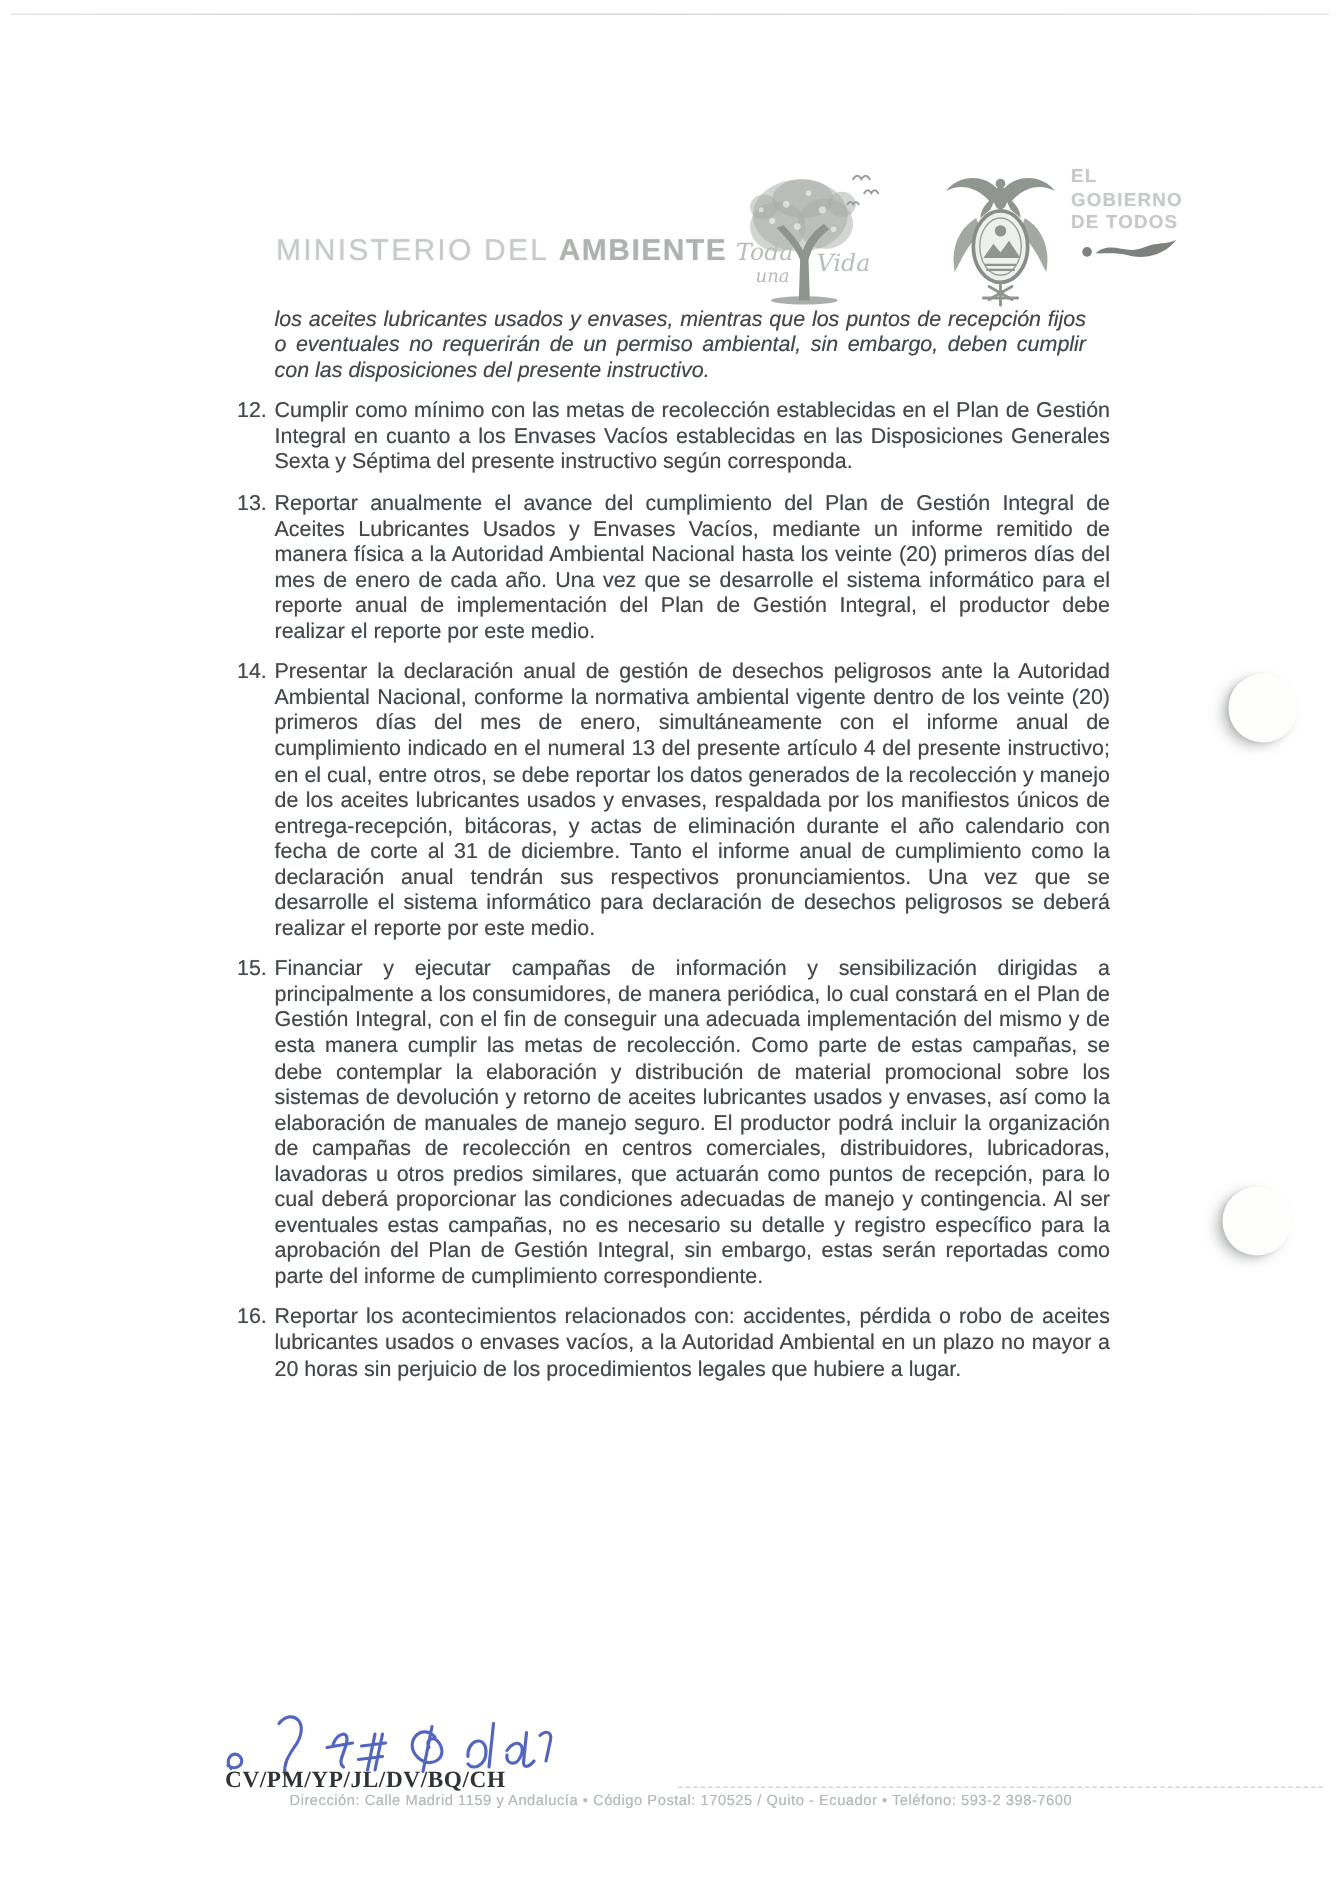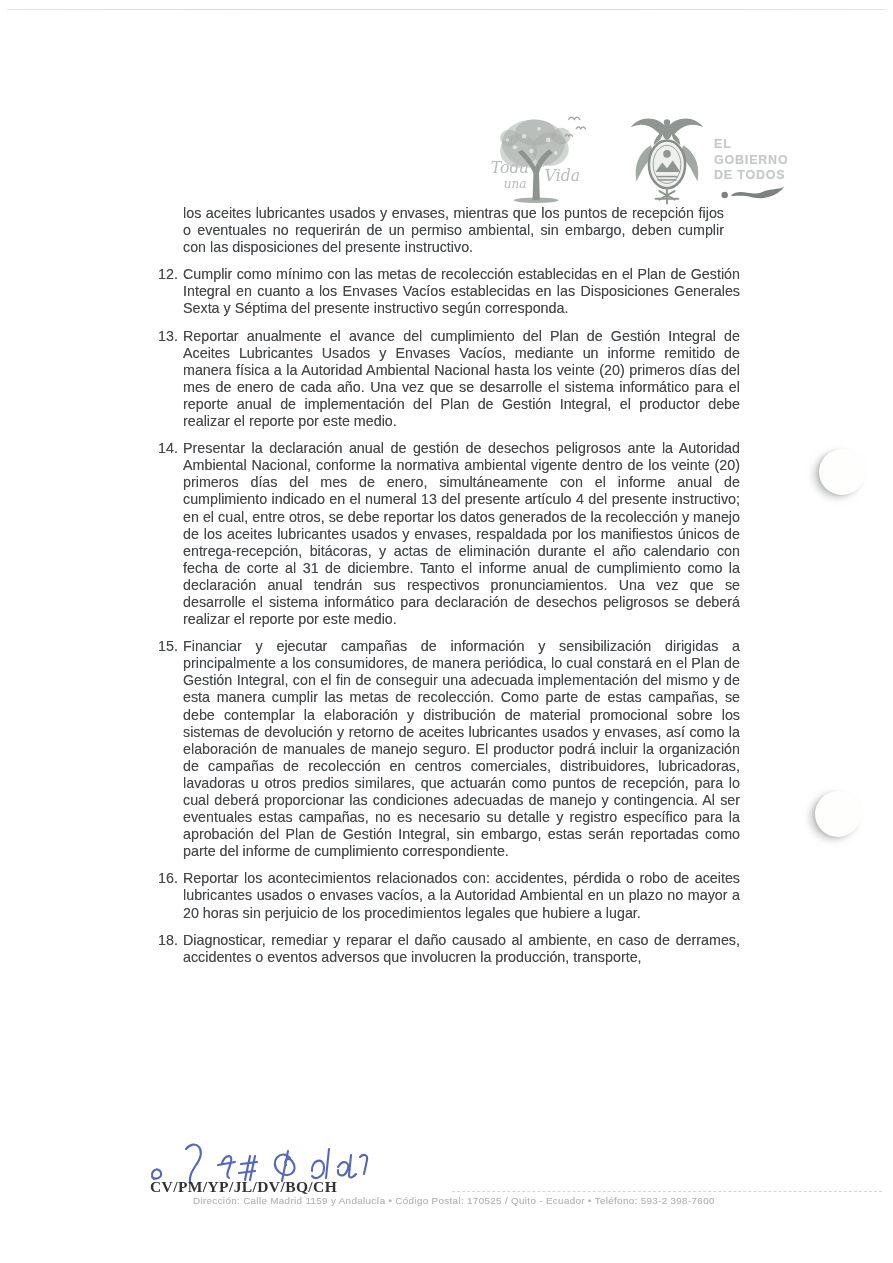--- a/index.html
+++ b/index.html
@@ -19,33 +19,33 @@
   .ministry{
     position:absolute;left:184px;top:156px;
     font-size:20px;letter-spacing:1.5px;
     color:#c7cbc8;font-weight:400;white-space:nowrap;
     text-shadow:0 0 1px rgba(190,195,192,.6);
   }
   .ministry .bold{color:#aeb3b0;font-weight:700;letter-spacing:1px;}
   .tree-logo{position:absolute;left:487px;top:112px;}
   .coat-logo{position:absolute;left:624px;top:111px;}
   .gobierno{
-    position:absolute;left:714px;top:137px;width:84px;
+    position:absolute;left:714px;top:110px;width:84px;
     color:#c6cac7;font-weight:700;font-size:12.5px;line-height:15.5px;
     letter-spacing:.8px;text-shadow:0 0 1px rgba(198,202,199,.5);
   }
   .gobierno .swoosh{margin-top:4px;margin-left:6px;}
   
   .doc-body{
     position:absolute;left:158px;top:205px;width:582px;
     font-size:14.3px;line-height:17.1px;color:#44484b;
     text-shadow:0 0 .5px rgba(68,72,75,.55);
   }
   .intro{
-    margin:0 16px 10px 25px;text-align:justify;
+    margin:0 16px 10px 25px;text-align:justify;font-style:italic;
   }
   .numbered-list{margin:0;padding:0;list-style:none;}
   .item{position:relative;padding-left:25px;margin-bottom:10px;text-align:justify;}
   .item .num{position:absolute;left:0;top:0;}
   
   .hole{
     position:absolute;width:46px;height:46px;border-radius:50%;
     background:#fefefd;
     box-shadow:-5px 3px 7px rgba(152,158,154,.5), -2px 1px 2px rgba(170,176,172,.35);
   }
@@ -70,20 +70,21 @@
 </style>
 </head>
 <body>
 
 <div class="page">
 
   <div class="top-hairline"></div>
 
   <header class="letterhead">
 
+    <div class="ministry"><span>MINISTERIO DEL </span><span class="bold">AMBIENTE</span></div>
 
     <span class="tree-logo">
       <svg width="104" height="92" viewBox="0 0 112 99" xmlns="http://www.w3.org/2000/svg">
         <g fill="#a6aca6">
           <ellipse cx="50" cy="34" rx="34" ry="26" opacity=".5"></ellipse>
           <ellipse cx="34" cy="42" rx="20" ry="18" opacity=".5"></ellipse>
           <ellipse cx="68" cy="40" rx="20" ry="18" opacity=".5"></ellipse>
           <ellipse cx="52" cy="22" rx="22" ry="14" opacity=".55"></ellipse>
           <ellipse cx="24" cy="28" rx="10" ry="9" opacity=".5"></ellipse>
           <ellipse cx="80" cy="26" rx="10" ry="9" opacity=".5"></ellipse>
@@ -178,24 +179,20 @@
       <span class="num">15.</span>
       <span>Financiar y ejecutar campañas de información y sensibilización dirigidas a principalmente a los consumidores, de manera periódica, lo cual constará en el Plan de Gestión Integral, con el fin de conseguir una adecuada implementación del mismo y de esta manera cumplir las metas de recolección. Como parte de estas campañas, se debe contemplar la elaboración y distribución de material promocional sobre los sistemas de devolución y retorno de aceites lubricantes usados y envases, así como la elaboración de manuales de manejo seguro. El productor podrá incluir la organización de campañas de recolección en centros comerciales, distribuidores, lubricadoras, lavadoras u otros predios similares, que actuarán como puntos de recepción, para lo cual deberá proporcionar las condiciones adecuadas de manejo y contingencia. Al ser eventuales estas campañas, no es necesario su detalle y registro específico para la aprobación del Plan de Gestión Integral, sin embargo, estas serán reportadas como parte del informe de cumplimiento correspondiente.</span>
     </div>
 
     <div class="item">
       <span class="num">16.</span>
       <span>Reportar los acontecimientos relacionados con: accidentes, pérdida o robo de aceites lubricantes usados o envases vacíos, a la Autoridad Ambiental en un plazo no mayor a 20 horas sin perjuicio de los procedimientos legales que hubiere a lugar.</span>
     </div>
 
 
-    <div class="item">
-      <span class="num">18.</span>
-      <span>Diagnosticar, remediar y reparar el daño causado al ambiente, en caso de derrames, accidentes o eventos adversos que involucren la producción, transporte,</span>
-    </div>
   </div>
   </main>
 
   <div class="hole hole-1"></div>
   <div class="hole hole-2"></div>
 
   <footer>
     <span class="signature">
       <svg width="238" height="52" viewBox="0 0 238 52" xmlns="http://www.w3.org/2000/svg" fill="none" stroke="#3c50b5" stroke-width="2.1" stroke-linecap="round" opacity=".88">
         <path d="M8,40 c-5,-5 1,-13 6,-8 c4,5 -3,10 -8,6"></path>

